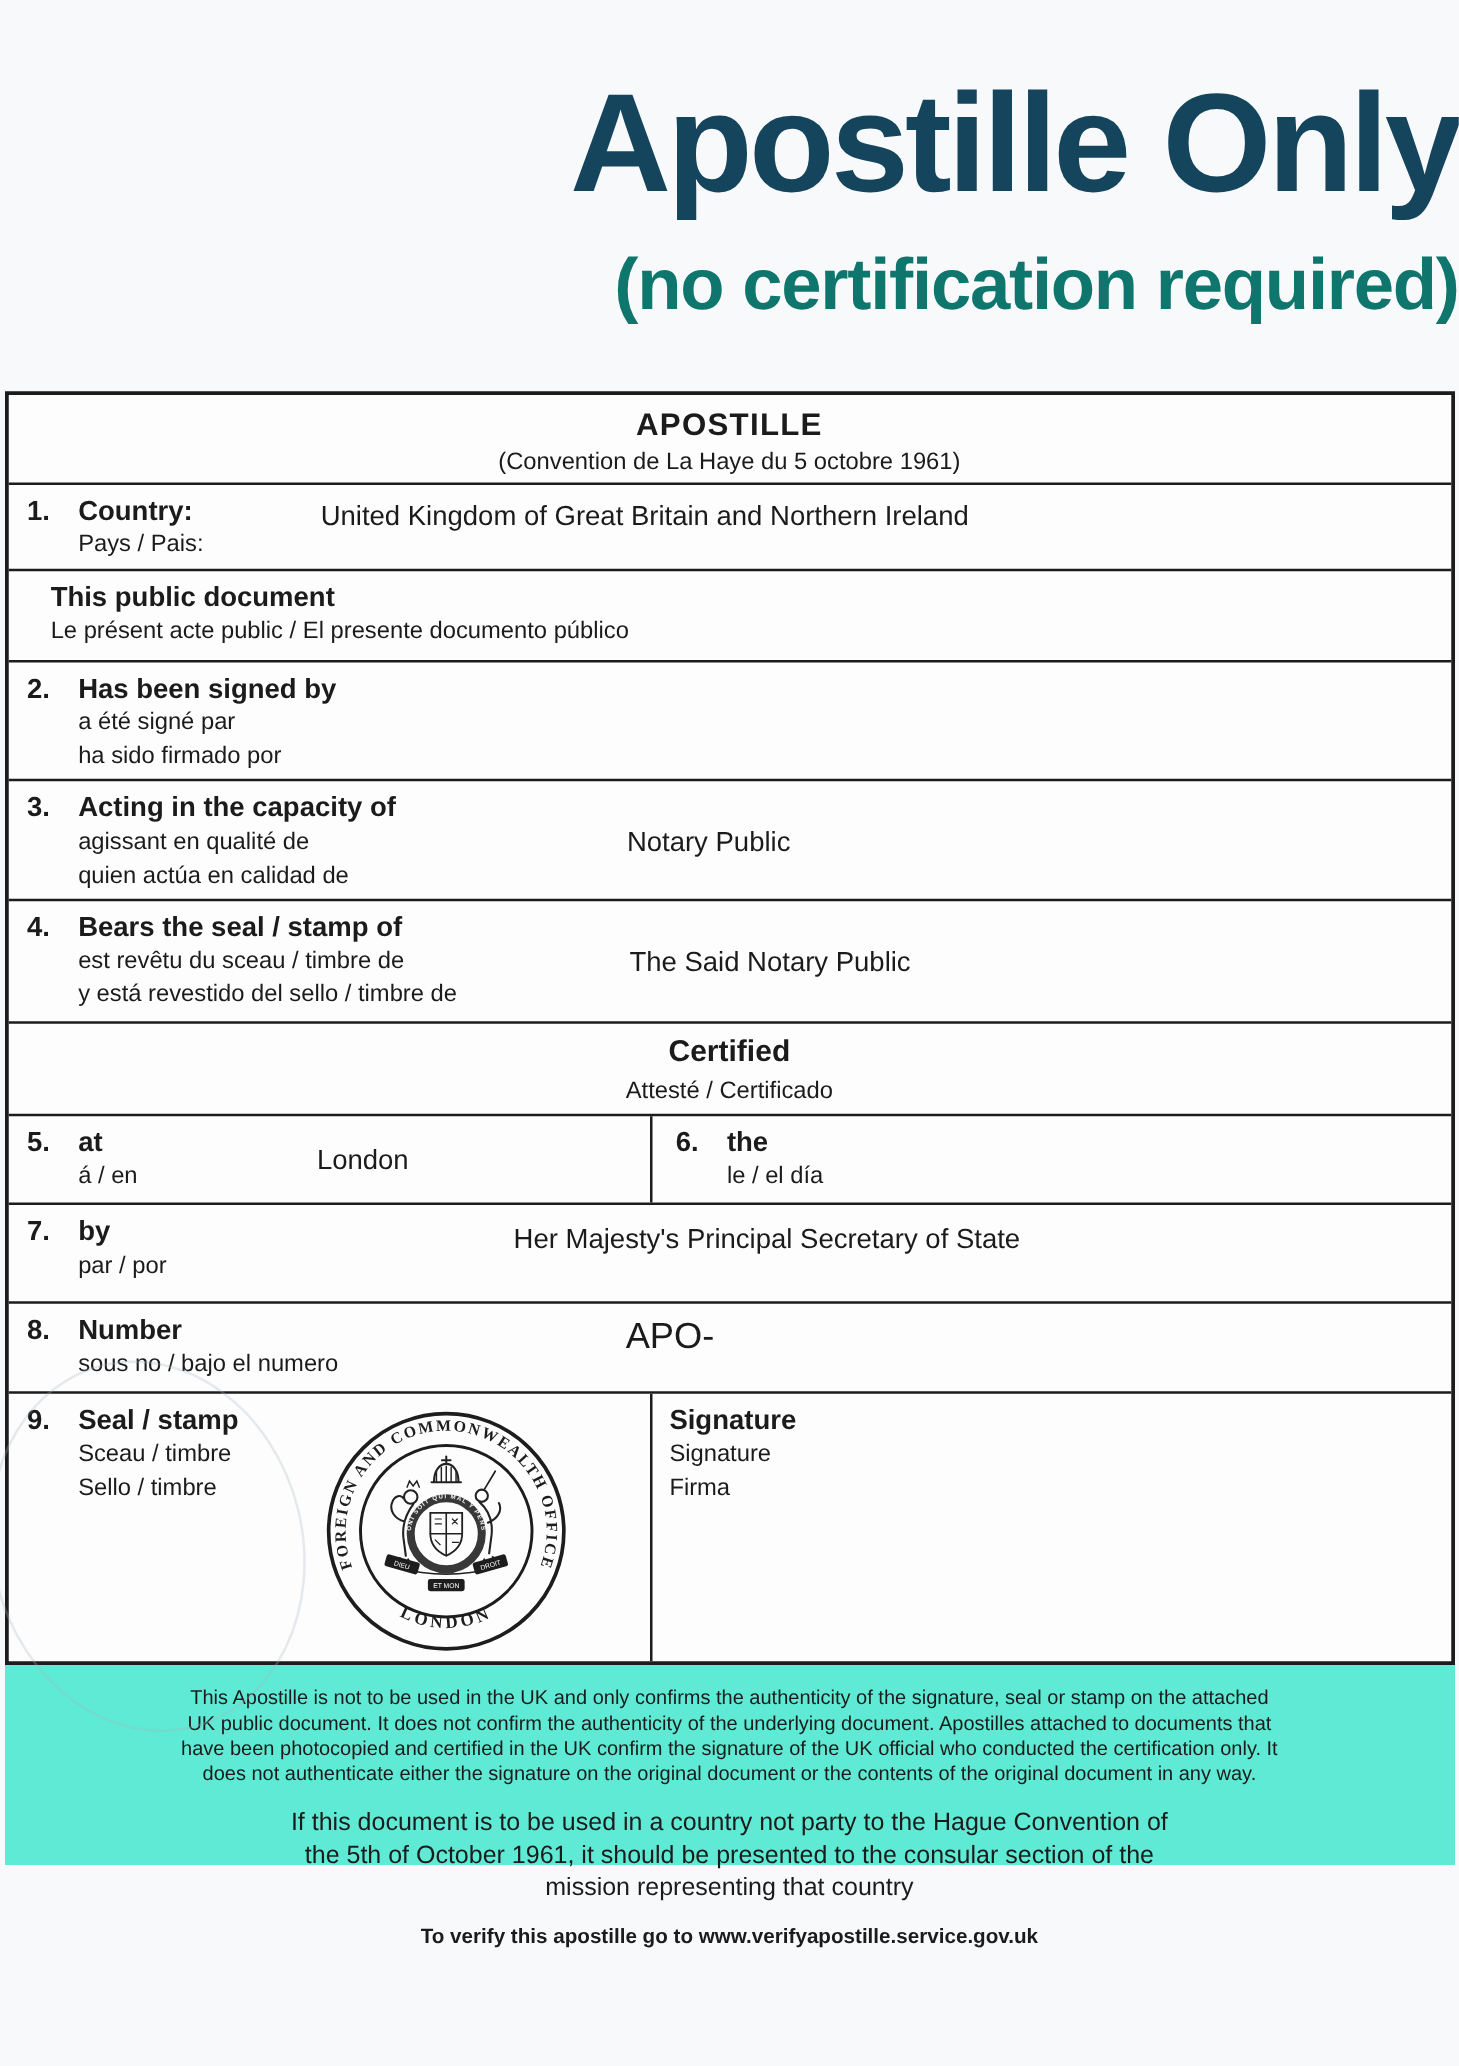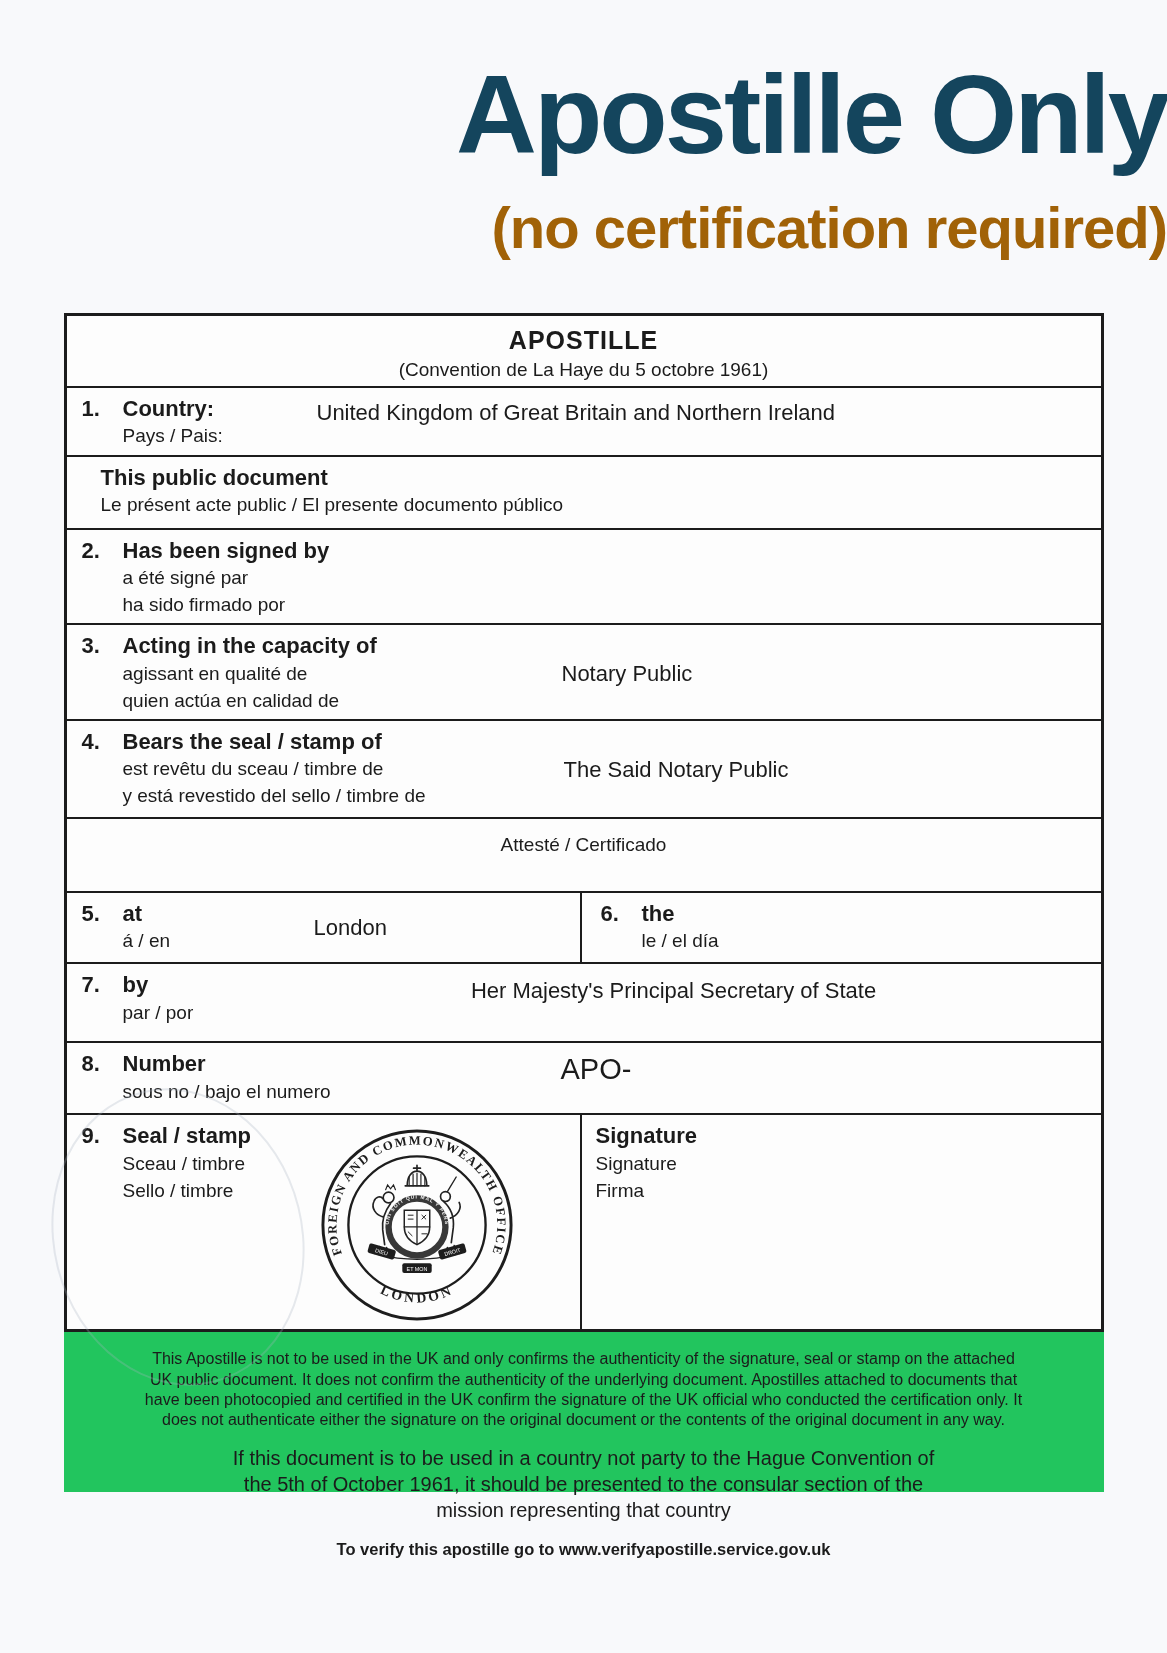--- a/index.html
+++ b/index.html
@@ -11,27 +11,27 @@
     position:relative;
     overflow:hidden;
   }
   
   .hero { text-align:right; padding-top:56px; }
   .hero h1 {
     font-size:112px; font-weight:bold; color:#14455d;
     letter-spacing:-3px; line-height:1.05;
   }
   .hero .hero-sub {
-    font-size:58px; font-weight:bold; color:#a16207;
+    font-size:58px; font-weight:bold; color:#0f766e;
     letter-spacing:-1px; margin-top:20px;
   }
   
   .paper {
-    position:relative; width:1040px; height:1179px;
-    margin:52px auto 0; background:#22c55e;
+    position:relative; width:1160px; height:1179px;
+    margin:52px auto 0; background:#5eead4;
   }
   .tbl {
     position:relative; width:100%;
     border:3px solid #1c1c1c; background:#fdfdfd;
   }
   .row { position:relative; display:flex; border-top:2px solid #1c1c1c; padding:7px 10px 4px; }
   .row.first { border-top:none; }
   .row.center-block { display:block; text-align:center; }
   .num { flex:0 0 46px; padding-left:5px; font-size:22px; font-weight:bold; line-height:1.3; }
   .num.wide { flex:0 0 56px; }
@@ -133,20 +133,21 @@
       <div class="num">4.</div>
       <div>
         <div class="lbl">Bears the seal / stamp of</div>
         <div class="sub-lbl">est revêtu du sceau / timbre de</div>
         <div class="sub-lbl">y está revestido del sello / timbre de</div>
       </div>
       <div class="val v-seal-of">The Said Notary Public</div>
     </div>
 
     <div class="row h-cert center-block">
+      <div class="certified-title">Certified</div>
       <div class="certified-sub">Attesté / Certificado</div>
     </div>
 
     <div class="row h-r56">
       <div class="cell-l">
         <div class="num">5.</div>
         <div>
           <div class="lbl">at</div>
           <div class="sub-lbl">á / en</div>
         </div>

